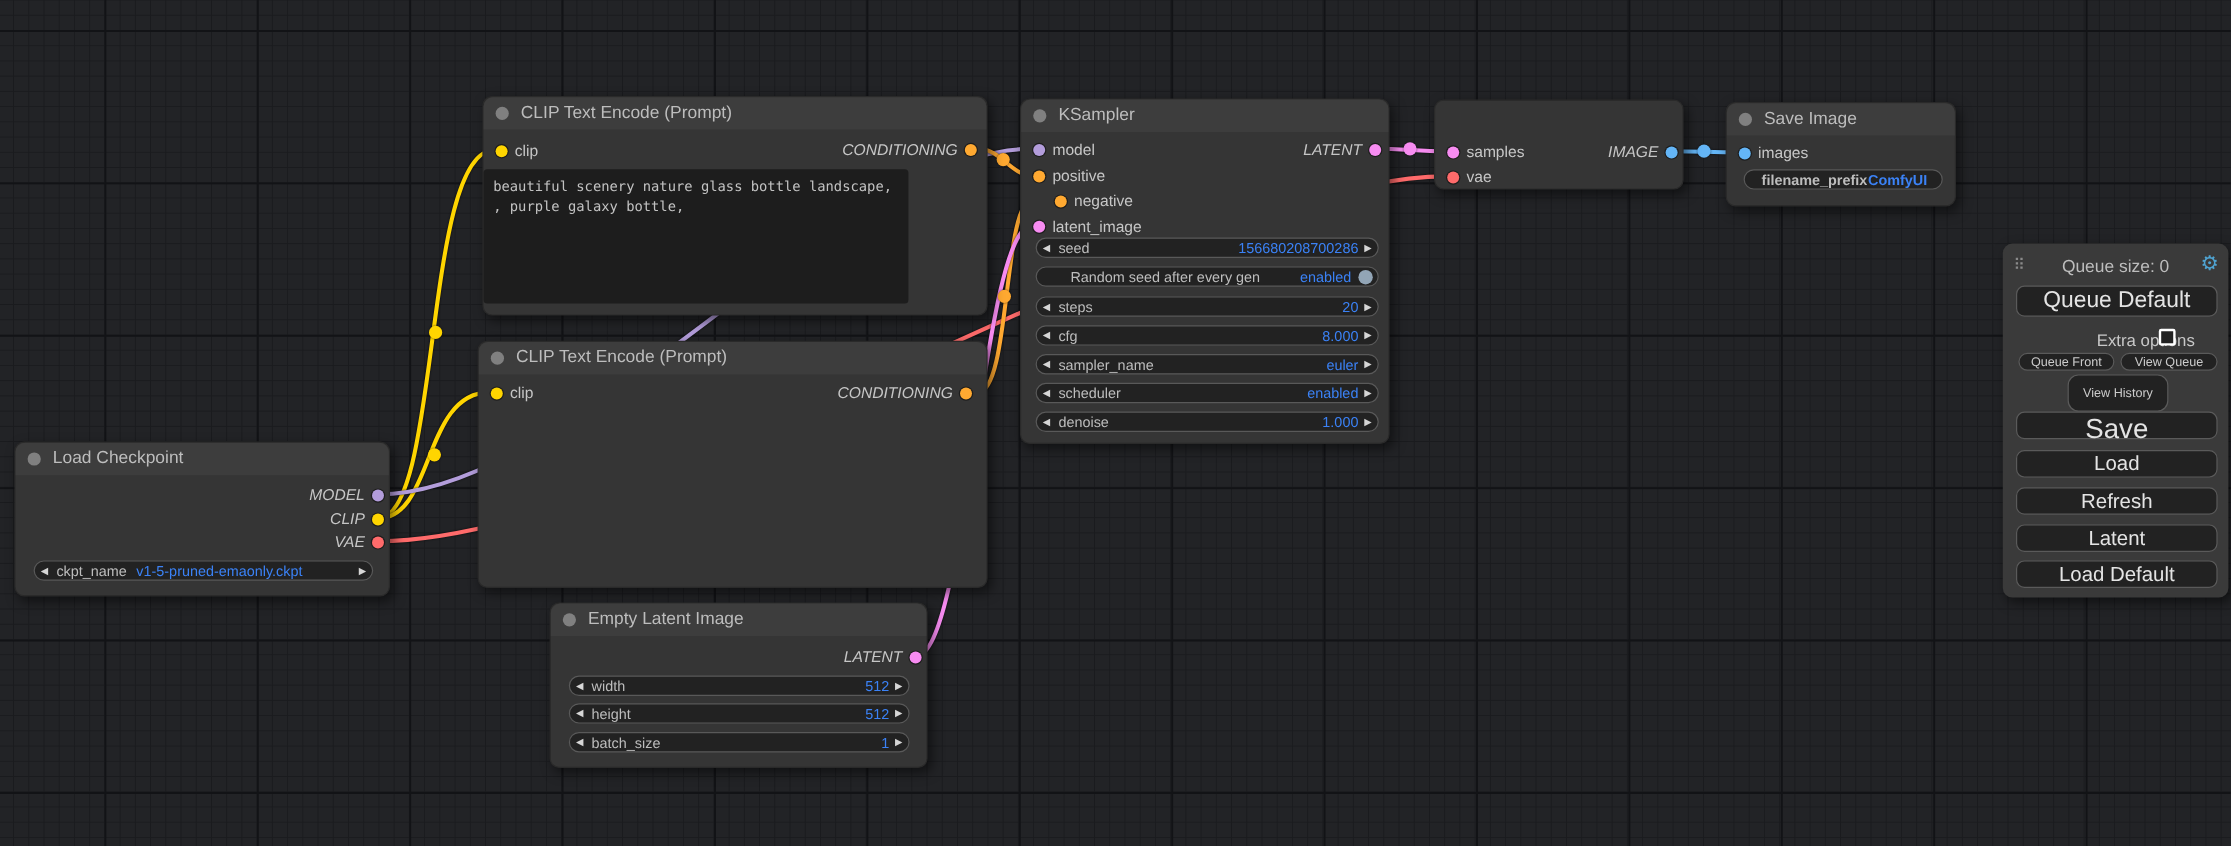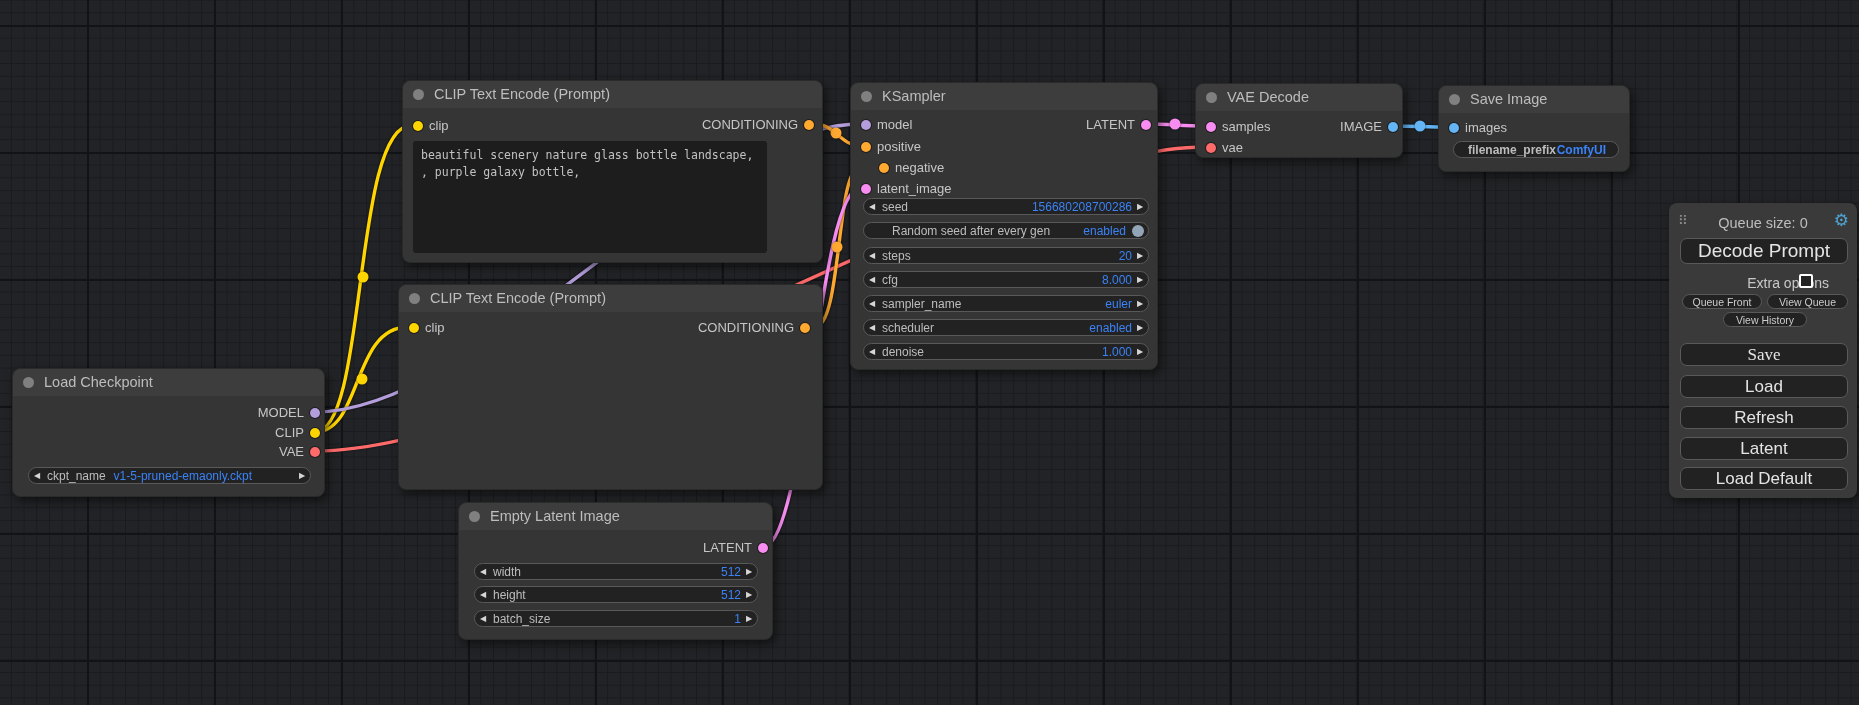--- a/index.html
+++ b/index.html
@@ -34,21 +34,21 @@
   .tdot {
     position:absolute; left:10px; top:8px; width:11px; height:11px;
     border-radius:50%; background:#808080;
   }
   .port { position:absolute; height:16px; line-height:16px; font-size:13px; color:#c6c6c6; z-index:3; }
   .pdot {
     position:absolute; top:3px; width:10px; height:10px; border-radius:50%;
     box-shadow:0 0 0 1px rgba(0,0,0,.45);
   }
   .port.in  .pdot { left:-16px; }
-  .port.out { text-align:center; }
+  .port.out { text-align:center;font-style:italic; }
   .port.out .pdot { right:-16px; }
 
   .widget {
     position:absolute; height:17px; border-radius:9px;
     background:#222222; border:1px solid #595959;
     display:flex; align-items:center;
     font-size:12px; color:#bdbdbd; z-index:3;
   }
   .warrow { width:16px; text-align:center; font-size:8px; color:#d6d6d6; flex:0 0 auto; }
   .wlabel { margin-left:2px; white-space:nowrap; }
@@ -140,21 +140,21 @@
     <span class="ttext">CLIP Text Encode (Prompt)</span>
   </div>
   <div class="port in" style="left:26px;top:37px;">
     <span class="pdot" style="background: rgb(255, 213, 0);"></span>
     <span>clip</span>
   </div>
   <div class="port out" style="right:24px;top:36px;">
     <span>CONDITIONING</span>
     <span class="pdot" style="background: rgb(255, 169, 49);"></span>
   </div>
-  <div class="textbox" style="left:10px;top:60px;width:354px;height:112px;">beautiful scenery nature glass bottle landscape, , purple galaxy bottle,</div>
+  <div class="textbox" style="left:0;top:60px;width:354px;height:112px;">beautiful scenery nature glass bottle landscape, , purple galaxy bottle,</div>
 </div>
 
 <div class="node" style="left:398px;top:284px;width:425px;height:206px;">
   <div class="ntitle">
     <span class="tdot"></span>
     <span class="ttext">CLIP Text Encode (Prompt)</span>
   </div>
   <div class="port in" style="left:26px;top:35px;">
     <span class="pdot" style="background: rgb(255, 213, 0);"></span>
     <span>clip</span>
@@ -256,24 +256,20 @@
   </div>
   <div class="widget" style="left:12px;top:260px;width:286px;">
     <span class="warrow">◀</span>
     <span class="wlabel">denoise</span>
     <span class="wvalue">1.000</span>
     <span class="warrow">▶</span>
   </div>
 </div>
 
 <div class="node" style="left:1195px;top:83px;width:208px;height:75px;">
-  <div class="ntitle">
-    <span class="tdot"></span>
-    <span class="ttext">VAE Decode</span>
-  </div>
   <div class="port in" style="left:26px;top:35px;">
     <span class="pdot" style="background: rgb(247, 140, 241);"></span>
     <span>samples</span>
   </div>
   <div class="port in" style="left:26px;top:56px;">
     <span class="pdot" style="background: rgb(255, 107, 107);"></span>
     <span>vae</span>
   </div>
   <div class="port out" style="right:20px;top:35px;">
     <span>IMAGE</span>
@@ -294,27 +290,27 @@
     <span class="wlabel">filename_prefix</span>
     <span class="wvalue">ComfyUI</span>
   </div>
 </div>
 
 <div id="queue-panel">
   <span id="drag-handle">⠿</span>
   <div id="queue-size">Queue size: 0</div>
   <span id="gear" style="color: rgb(79, 163, 209);">⚙</span>
 
-  <button class="qbtn" style="left:11px;top:35px;width:168px;height:26px;font-size:19px;">Decode Prompt</button>
+  <button class="qbtn" style="left:11px;top:35px;width:168px;height:26px;font-size:19px;">Queue Default</button>
 
   <span id="extra-options-label">Extra options</span>
   <span id="extra-checkbox"></span>
 
   <button class="qbtn small" style="left:13px;top:91px;width:80px;height:15px;">Queue Front</button>
   <button class="qbtn small" style="left:98px;top:91px;width:81px;height:15px;">View Queue</button>
-  <button class="qbtn small" style="left:54px;top:109px;width:84px;height:15px;">View History</button>
-
-  <button class="qbtn" style="left:11px;top:140px;width:168px;height:23px;font-size:17px;font-family:Liberation Serif, serif;">Save</button>
+  <button class="qbtn small" style="left:54px;top:109px;width:84px;height:31px;">View History</button>
+
+  <button class="qbtn" style="left:11px;top:140px;width:168px;height:23px;font-size:23px;">Save</button>
   <button class="qbtn" style="left:11px;top:172px;width:168px;height:23px;font-size:17px;">Load</button>
   <button class="qbtn" style="left:11px;top:203px;width:168px;height:23px;font-size:17px;">Refresh</button>
   <button class="qbtn" style="left:11px;top:234px;width:168px;height:23px;font-size:17px;">Latent</button>
   <button class="qbtn" style="left:11px;top:264px;width:168px;height:23px;font-size:17px;">Load Default</button>
 </div>
 
 </body></html>

